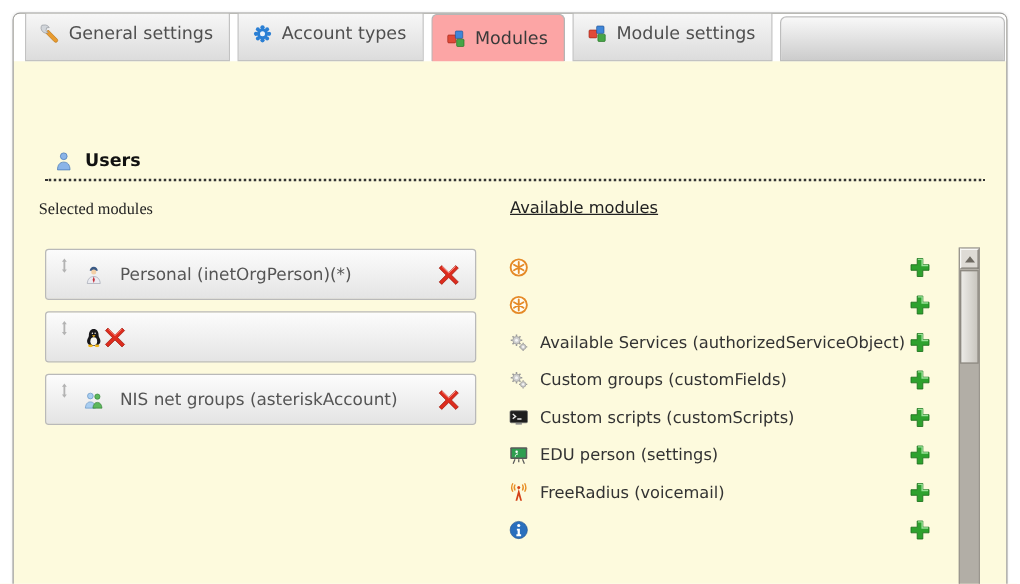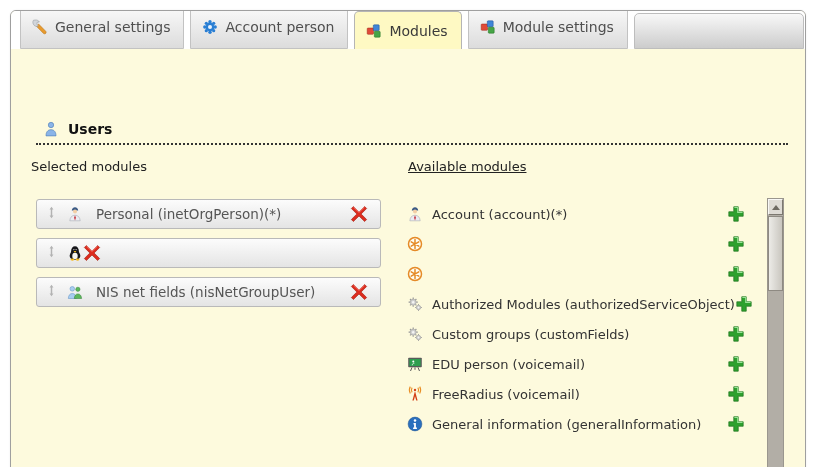--- a/index.html
+++ b/index.html
@@ -26,21 +26,21 @@
   }
   .tab {
     height: 45px; display: flex; align-items: center; gap: 7px;
     padding: 0 13px 0 11px;
     background: linear-gradient(#fbfbfb, #dcdcdc);
     border: 1px solid #c2c2c2; border-radius: 5px 5px 0 0;
     font-size: 14px; color: #4f4f4f;
     cursor: pointer; white-space: nowrap;
   }
   .tab.active {
-    height: 38px; background: #fef9c3;
+    height: 38px; background: #fca5a5;
     border-color: #b5b5b5; border-bottom: none;
     color: #3a3a3a; z-index: 2;
   }
   .tab-filler {
     flex: 1; height: 36px; align-self: flex-end;
     background: linear-gradient(#f8f8f8, #cccccc);
     border: 1px solid #bdbdbd; border-radius: 5px 5px 0 0;
   }
   
   .i16 { width: 16px; height: 16px; display: inline-block; flex: none; }
@@ -54,26 +54,26 @@
   .section-header {
     position: absolute; left: 32px; top: 72px;
     display: flex; align-items: flex-end; gap: 9px;
     font-size: 14px; font-weight: bold; color: #111;
   }
   .dotted-divider {
     position: absolute; left: 25px; top: 94px; width: 752px;
     border-bottom: 2px dotted #333;
   }
   .col-heading { position: absolute; top: 110px; font-size: 13px; color: #222; }
-  .col-heading.sel { left: 20px; }
+  .col-heading.sel { left: 20px; font-family: Liberation Serif, serif; }
   .col-heading.avail { left: 397px; text-decoration: underline; }
   
   .sel-list { position: absolute; left: 25px; top: 150px; width: 345px; }
   .sel-row {
-    width: 345px; height: 30px; margin-bottom: 9px;
+    width: 345px; height: 41px; margin-bottom: 9px;
     border: 1px solid #b9b9b9; border-radius: 3px;
     background: linear-gradient(#fcfcfc, #e4e4e4);
     display: flex; align-items: center;
     padding: 0 12px 0 8px; cursor: move;
   }
   .drag { margin-right: 9px; align-self: flex-start; margin-top: 6px; }
   .sel-label { flex: 1; font-size: 13.5px; color: #555; margin-left: 13px; white-space: nowrap; overflow: hidden; }
   .xbtn, .plusbtn { background: none; border: none; padding: 0; cursor: pointer; line-height: 0; }
   
   .avail-list { position: absolute; left: 396px; top: 150px; width: 338px; }
@@ -123,21 +123,21 @@
               <circle cx="13.2" cy="8" r="1.7"></circle>
               <circle cx="4.3" cy="4.3" r="1.6"></circle>
               <circle cx="11.7" cy="4.3" r="1.6"></circle>
               <circle cx="4.3" cy="11.7" r="1.6"></circle>
               <circle cx="11.7" cy="11.7" r="1.6"></circle>
               <circle cx="8" cy="8" r="4.4"></circle>
             </g>
             <circle cx="8" cy="8" r="2" fill="#eaf3fc"></circle>
           </svg>
         </span>
-    <span class="t-label">Account person</span>
+    <span class="t-label">Account types</span>
   </div>
       <div class="tab active">
     <span class="i16 t-icon">
           <svg viewBox="0 0 16 16">
             <rect x="1.2" y="5" width="6.3" height="6.3" rx="0.8" fill="#e04a38" stroke="#9c2416" stroke-width="0.5"></rect>
             <rect x="7.3" y="1.8" width="5.9" height="5.9" rx="0.8" fill="#3f86d8" stroke="#1d4f92" stroke-width="0.5"></rect>
             <rect x="8.3" y="8.3" width="5.9" height="5.9" rx="0.8" fill="#46a546" stroke="#1e6f1e" stroke-width="0.5"></rect>
           </svg>
         </span>
     <span class="t-label">Modules</span>
@@ -221,47 +221,30 @@
             </svg>
           </span>
     <span class="i16 m-icon">
             <svg viewBox="0 0 16 16">
               <circle cx="5.3" cy="4.8" r="2.3" fill="#a8cdf0" stroke="#5d8fc2" stroke-width="0.5"></circle>
               <path d="M1.3 14.5c.2-3.3 1.7-5 4-5s3.8 1.7 4 5z" fill="#a8cdf0" stroke="#5d8fc2" stroke-width="0.5"></path>
               <circle cx="10.9" cy="5.3" r="2.1" fill="#5cb85c" stroke="#2f7d32" stroke-width="0.5"></circle>
               <path d="M7.3 14.5c.2-3 1.6-4.6 3.6-4.6s3.5 1.6 3.7 4.6z" fill="#5cb85c" stroke="#2f7d32" stroke-width="0.5"></path>
             </svg>
           </span>
-    <span class="sel-label m-label">NIS net fields (nisNetGroupUser)</span>
+    <span class="sel-label m-label">NIS net groups (asteriskAccount)</span>
     <button class="xbtn">
       <span class="i18"><svg viewBox="0 0 16 16">
                 <path d="M3 1.3L8 6.2 13 1.3l1.8 1.8L9.9 8l4.9 4.9-1.8 1.8L8 9.8l-5 4.9-1.8-1.8L6.1 8 1.2 3.1z" fill="#dd2c1e" stroke="#9c1508" stroke-width="0.5"></path>
                 <path d="M3.2 1.9L8 6.5l4.8-4.6" fill="none" stroke="#ff9d93" stroke-width="0.7"></path>
               </svg></span>
     </button>
   </div>
       </div>
     <div class="avail-list">
-        <div class="avail-row">
-    <span class="i16 m-icon">
-            <svg viewBox="0 0 16 16">
-              <path d="M4.8 4.5C4.8 2.7 6.2 1.3 8 1.3s3.2 1.4 3.2 3.2z" fill="#3b5a85"></path>
-              <circle cx="8" cy="5.5" r="2" fill="#f3cfa6"></circle>
-              <path d="M2.8 14.8c.3-3.8 2.4-5.6 5.2-5.6s4.9 1.8 5.2 5.6z" fill="#ebebf1" stroke="#9aa0ad" stroke-width="0.5"></path>
-              <path d="M8 9.2l-.9 2.6.9 2.7.9-2.7z" fill="#c5303a"></path>
-            </svg>
-          </span>
-    <span class="avail-label m-label">Account (account)(*)</span>
-    <button class="plusbtn">
-      <span class="i18"><svg viewBox="0 0 16 16">
-                <path d="M6 1.6h4V6h4.4v4H10v4.4H6V10H1.6V6H6z" fill="#2ea12e" stroke="#1b701b" stroke-width="0.6"></path>
-                <path d="M6.5 2.2h3V6.6h4.3" fill="none" stroke="#97e095" stroke-width="1"></path>
-              </svg></span>
-    </button>
-  </div>
         <div class="avail-row">
     <span class="i16 m-icon">
             <svg viewBox="0 0 16 16">
               <circle cx="8" cy="8" r="6.5" fill="#fffdf2" stroke="#e58a27" stroke-width="1.5"></circle>
               <path d="M8 3.6v8.8M4.2 5.8l7.6 4.4M11.8 5.8l-7.6 4.4" stroke="#e58a27" stroke-width="1.5" stroke-linecap="round"></path>
             </svg>
           </span>
     <button class="plusbtn">
       <span class="i18"><svg viewBox="0 0 16 16">
                 <path d="M6 1.6h4V6h4.4v4H10v4.4H6V10H1.6V6H6z" fill="#2ea12e" stroke="#1b701b" stroke-width="0.6"></path>
@@ -291,21 +274,21 @@
               </g>
               <circle cx="6.2" cy="6.2" r="3" fill="#cfcfcf" stroke="#9a9a9a" stroke-width="0.6"></circle>
               <g stroke="#9a9a9a" stroke-width="1">
                 <path d="M11.5 8.2v1M11.5 13.8v1M8.2 11.5h1M13.8 11.5h1"></path>
               </g>
               <circle cx="11.5" cy="11.5" r="2.2" fill="#cfcfcf" stroke="#9a9a9a" stroke-width="0.6"></circle>
               <circle cx="6.2" cy="6.2" r="1.2" fill="#f5f5f5"></circle>
               <circle cx="11.5" cy="11.5" r="0.9" fill="#f5f5f5"></circle>
             </svg>
           </span>
-    <span class="avail-label m-label">Authorized Modules (authorizedServiceObject)</span>
+    <span class="avail-label m-label">Available Services (authorizedServiceObject)</span>
     <button class="plusbtn">
       <span class="i18"><svg viewBox="0 0 16 16">
                 <path d="M6 1.6h4V6h4.4v4H10v4.4H6V10H1.6V6H6z" fill="#2ea12e" stroke="#1b701b" stroke-width="0.6"></path>
                 <path d="M6.5 2.2h3V6.6h4.3" fill="none" stroke="#97e095" stroke-width="1"></path>
               </svg></span>
     </button>
   </div>
         <div class="avail-row">
     <span class="i16 m-icon">
             <svg viewBox="0 0 16 16">
@@ -325,28 +308,45 @@
     <button class="plusbtn">
       <span class="i18"><svg viewBox="0 0 16 16">
                 <path d="M6 1.6h4V6h4.4v4H10v4.4H6V10H1.6V6H6z" fill="#2ea12e" stroke="#1b701b" stroke-width="0.6"></path>
                 <path d="M6.5 2.2h3V6.6h4.3" fill="none" stroke="#97e095" stroke-width="1"></path>
               </svg></span>
     </button>
   </div>
         <div class="avail-row">
     <span class="i16 m-icon">
             <svg viewBox="0 0 16 16">
+              <rect x="1" y="2.6" width="14" height="9.6" rx="1" fill="#1e1e1e" stroke="#6e6e6e" stroke-width="0.6"></rect>
+              <path d="M3.2 5.2l2.3 1.9-2.3 1.9" fill="none" stroke="#e8e8e8" stroke-width="1.1"></path>
+              <path d="M6.8 9.2h3.4" stroke="#e8e8e8" stroke-width="1.1"></path>
+              <rect x="5.5" y="12.4" width="5" height="1.3" fill="#8a8a8a"></rect>
+            </svg>
+          </span>
+    <span class="avail-label m-label">Custom scripts (customScripts)</span>
+    <button class="plusbtn">
+      <span class="i18"><svg viewBox="0 0 16 16">
+                <path d="M6 1.6h4V6h4.4v4H10v4.4H6V10H1.6V6H6z" fill="#2ea12e" stroke="#1b701b" stroke-width="0.6"></path>
+                <path d="M6.5 2.2h3V6.6h4.3" fill="none" stroke="#97e095" stroke-width="1"></path>
+              </svg></span>
+    </button>
+  </div>
+        <div class="avail-row">
+    <span class="i16 m-icon">
+            <svg viewBox="0 0 16 16">
               <rect x="1.2" y="1.8" width="13.6" height="9.4" rx="0.8" fill="#5a5a5a"></rect>
               <rect x="2.4" y="3" width="11.2" height="7" fill="#2e9e4f"></rect>
               <path d="M5 11.4L3.5 15M11 11.4l1.5 3.6M8 11.4v2.4" stroke="#5a5a5a" stroke-width="1"></path>
               <circle cx="6.3" cy="5.4" r="1" fill="#fff"></circle>
               <path d="M5.2 9.3c.2-1.5 1-2.3 2.2-2.1" stroke="#fff" stroke-width="0.8" fill="none"></path>
             </svg>
           </span>
-    <span class="avail-label m-label">EDU person (voicemail)</span>
+    <span class="avail-label m-label">EDU person (settings)</span>
     <button class="plusbtn">
       <span class="i18"><svg viewBox="0 0 16 16">
                 <path d="M6 1.6h4V6h4.4v4H10v4.4H6V10H1.6V6H6z" fill="#2ea12e" stroke="#1b701b" stroke-width="0.6"></path>
                 <path d="M6.5 2.2h3V6.6h4.3" fill="none" stroke="#97e095" stroke-width="1"></path>
               </svg></span>
     </button>
   </div>
         <div class="avail-row">
     <span class="i16 m-icon">
             <svg viewBox="0 0 16 16">
@@ -365,21 +365,20 @@
     </button>
   </div>
         <div class="avail-row">
     <span class="i16 m-icon">
             <svg viewBox="0 0 16 16">
               <circle cx="8" cy="8" r="6.9" fill="#2a6fbd" stroke="#1b4f8f" stroke-width="0.5"></circle>
               <circle cx="8" cy="4.4" r="1.25" fill="#fff"></circle>
               <path d="M6.5 6.9h2.4v4.5h1v1.5H6.1v-1.5h1V8.4h-.6z" fill="#fff"></path>
             </svg>
           </span>
-    <span class="avail-label m-label">General information (generalInformation)</span>
     <button class="plusbtn">
       <span class="i18"><svg viewBox="0 0 16 16">
                 <path d="M6 1.6h4V6h4.4v4H10v4.4H6V10H1.6V6H6z" fill="#2ea12e" stroke="#1b701b" stroke-width="0.6"></path>
                 <path d="M6.5 2.2h3V6.6h4.3" fill="none" stroke="#97e095" stroke-width="1"></path>
               </svg></span>
     </button>
   </div>
       </div>
     <div class="scrollbar">
       <div class="sb-btn up">

